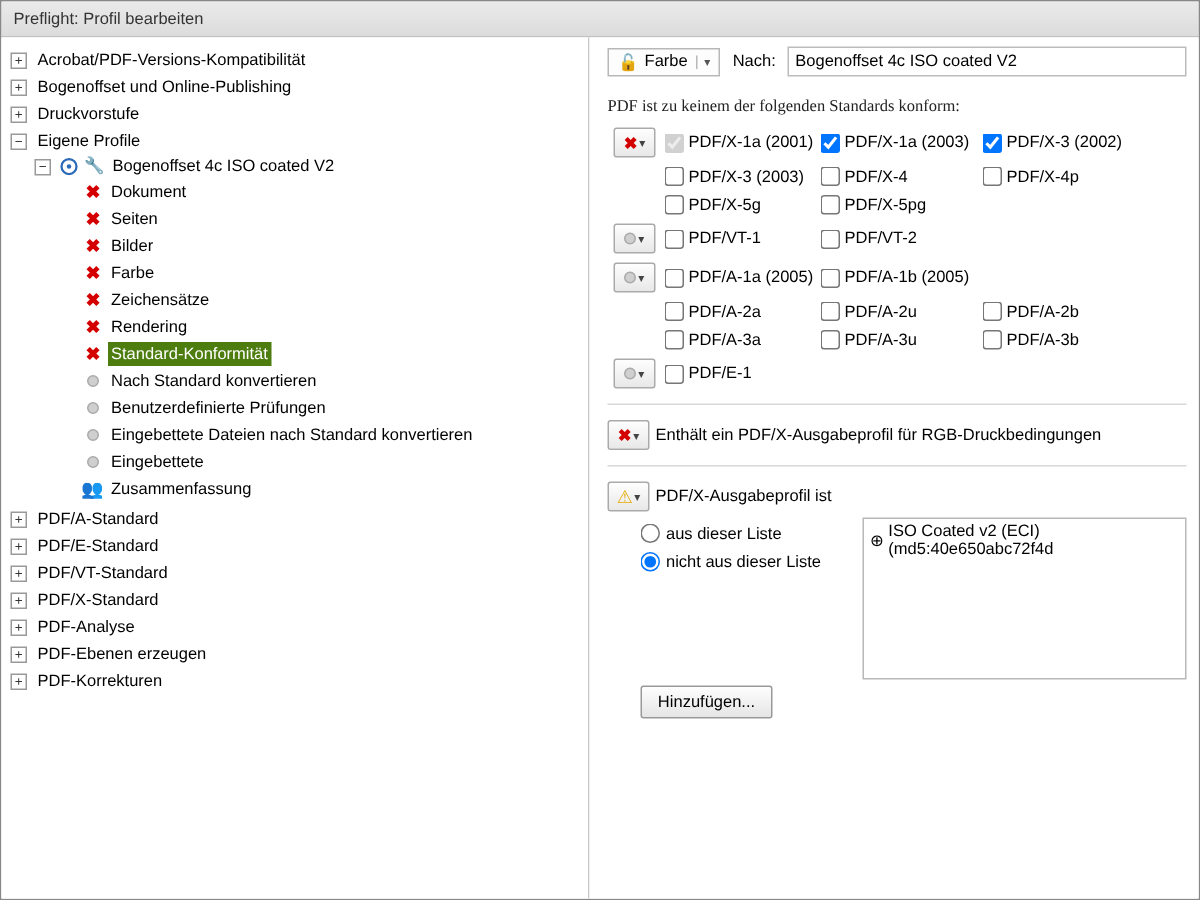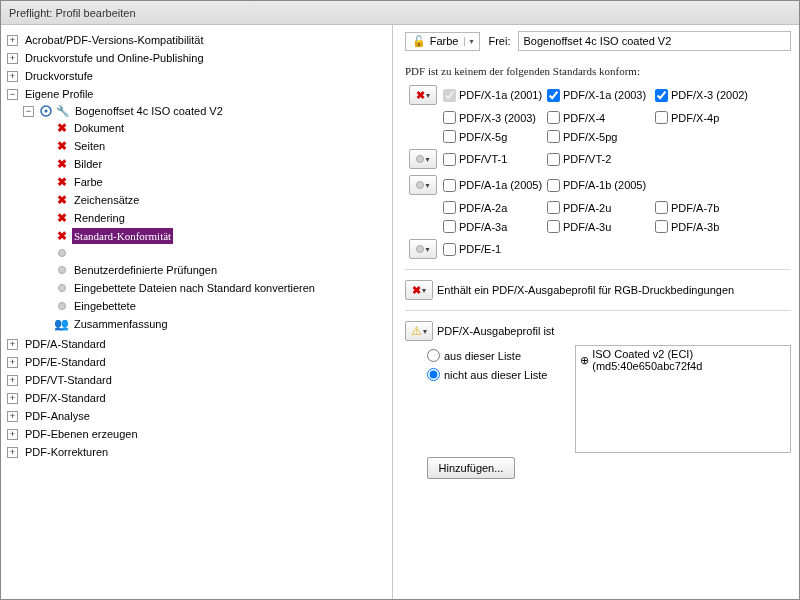--- a/index.html
+++ b/index.html
@@ -12,21 +12,21 @@
 .right { flex: 1; padding: 6px 8px 6px 12px; background: #fff; overflow: hidden; }
 
 
 .tree ul { list-style: none; padding-left: 16px; }
 .tree > ul { padding-left: 2px; }
 .tree li { white-space: nowrap; line-height: 16px; padding: 1px 0; }
 .tree .row { display: flex; align-items: center; gap: 2px; cursor: default; }
 .tree .exp { width: 11px; height: 11px; border: 1px solid #999; display: inline-flex; align-items: center; justify-content: center; font-size: 9px; line-height: 9px; color: #333; background: #fff; margin-right: 3px; }
 .tree .exp.empty { border: none; background: transparent; }
 .tree .label { padding: 0 2px; }
-.tree .label.selected { background: #701a75; color: #fff; font-family: Liberation Serif, serif; }
+.tree .label.selected { background: #4d7c0f; color: #fff; }
 .tree .icon { width: 14px; height: 14px; display: inline-flex; align-items: center; justify-content: center; margin-right: 1px; }
 .ic-redx { color: #d40000; font-weight: bold; font-size: 12px; }
 .ic-gray { width: 8px; height: 8px; border-radius: 50%; background: #cfcfcf; border: 1px solid #aaa; display:inline-block; }
 .ic-sum { font-size: 12px; }
 .ic-profile { width:12px; height:12px; }
 
 
 .toprow { display: flex; align-items: center; gap: 8px; margin-bottom: 14px; }
 .lockbox { border: 1px solid #b8b8b8; padding: 2px 6px; display: flex; align-items: center; gap: 4px; background: #fdfdfd; }
 .lockbox .drop { border-left: 1px solid #b8b8b8; padding-left: 4px; margin-left: 2px; font-size: 8px; color: #555; }
@@ -66,21 +66,21 @@
       <ul>
         <li>
             <div class="row">
               <span class="exp">+</span>
               <span class="label">Acrobat/PDF-Versions-Kompatibilität</span>
             </div>
           </li>
         <li>
             <div class="row">
               <span class="exp">+</span>
-              <span class="label">Druckvorstufe und Online-Publishing</span>
+              <span class="label">Bogenoffset und Online-Publishing</span>
             </div>
           </li>
         <li>
             <div class="row">
               <span class="exp">+</span>
               <span class="label">Druckvorstufe</span>
             </div>
           </li>
         <li>
           <div class="row">
@@ -149,20 +149,21 @@
                       <span class="icon ic-redx">✖</span>
                       <span class="label selected">Standard-Konformität</span>
                     </div>
                   </li>
                 <li>
                     <div class="row">
                       <span class="exp empty"></span>
                       <span class="icon">
                         <span class="ic-gray"></span>
                       </span>
+                      <span class="label">Nach Standard konvertieren</span>
                     </div>
                   </li>
                 <li>
                     <div class="row">
                       <span class="exp empty"></span>
                       <span class="icon">
                         <span class="ic-gray"></span>
                       </span>
                       <span class="label">Benutzerdefinierte Prüfungen</span>
                     </div>
@@ -241,21 +242,21 @@
       </ul>
     </div>
 
     <div class="right">
       <div class="toprow">
         <div class="lockbox">
           <span>🔓</span>
           <span>Farbe</span>
           <span class="drop">▾</span>
         </div>
-        <span>Frei:</span>
+        <span>Nach:</span>
         <input class="name-input" value="Bogenoffset 4c ISO coated V2" style="">
       </div>
 
       <div class="section-label">PDF ist zu keinem der folgenden Standards konform:</div>
 
       <div class="stdgrid">
         <div class="dropbtn">
             <span class="redx-s">✖</span>
             <span class="arrow">▾</span>
           </div>
@@ -329,21 +330,21 @@
         <label class="chk">
             <input type="checkbox" style="">
             <span>PDF/A-2a</span>
           </label>
         <label class="chk">
             <input type="checkbox" style="">
             <span>PDF/A-2u</span>
           </label>
         <label class="chk">
             <input type="checkbox" style="">
-            <span>PDF/A-7b</span>
+            <span>PDF/A-2b</span>
           </label>
 
         <div></div>
         <label class="chk">
             <input type="checkbox" style="">
             <span>PDF/A-3a</span>
           </label>
         <label class="chk">
             <input type="checkbox" style="">
             <span>PDF/A-3u</span>

